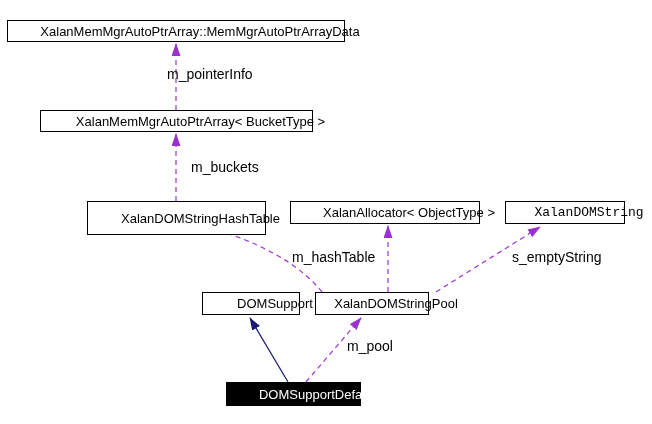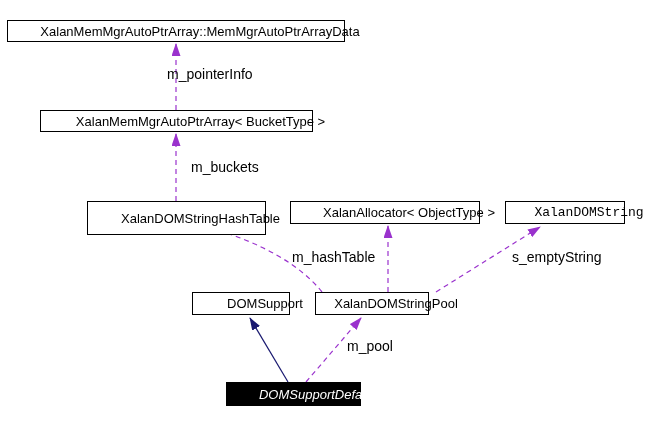--- a/index.html
+++ b/index.html
@@ -33,21 +33,20 @@
     justify-content: center;
     font-size: 13px;
     white-space: nowrap;
     cursor: pointer;
     padding-left: 48px;
   }
   .node.focus {
     background: #000000;
     color: #ffffff;
     cursor: default;
-    font-style: italic;
   }
   .edge-label {
     position: absolute;
     font-size: 14px;
     color: #000000;
     white-space: nowrap;
   }
 </style>
 </head>
 <body>
@@ -82,21 +81,21 @@
   <div class="node" style="left:7px; top:20px; width:338px; height:22px;">XalanMemMgrAutoPtrArray::MemMgrAutoPtrArrayData</div>
 
   <div class="node" style="left:40px; top:110px; width:273px; height:22px;">XalanMemMgrAutoPtrArray&lt; BucketType &gt;</div>
 
   <div class="node" style="left:87px; top:201px; width:179px; height:34px;">XalanDOMStringHashTable</div>
 
   <div class="node" style="left:290px; top:201px; width:190px; height:23px;">XalanAllocator&lt; ObjectType &gt;</div>
 
   <div class="node" style="left:505px; top:201px; width:120px; height:23px;font-family:Liberation Mono, monospace;">XalanDOMString</div>
 
-  <div class="node" style="left:192px; top:292px; width:98px; height:23px;">DOMSupport</div>
+  <div class="node" style="left:202px; top:292px; width:98px; height:23px;">DOMSupport</div>
 
   <div class="node" style="left:315px; top:292px; width:114px; height:23px;">XalanDOMStringPool</div>
 
   <div class="node focus" style="left:226px; top:382px; width:135px; height:24px;">DOMSupportDefault</div>
 
   <span class="edge-label" style="left:167px; top:66px;">m_pointerInfo</span>
 
   <span class="edge-label" style="left:167px; top:159px;margin-left:24px;">m_buckets</span>
 
   <span class="edge-label" style="left:292px; top:249px;">m_hashTable</span>

